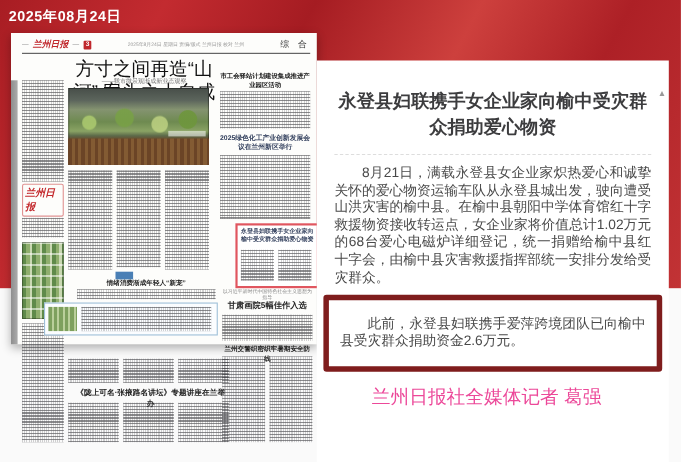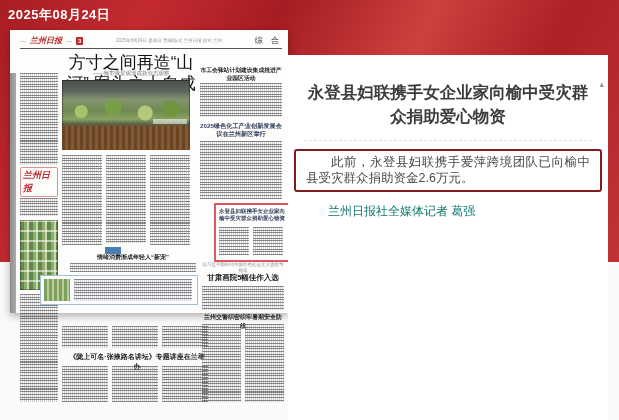--- a/index.html
+++ b/index.html
@@ -78,24 +78,24 @@
   .panel{
     position:absolute;left:288px;top:55px;width:320px;height:365px;background:#ffffff;
     z-index:3;padding:0 16px;box-sizing:border-box;
   }
   .scroll-top{position:absolute;right:4px;top:24px;color:#999;font-size:9px;cursor:pointer;}
   .a-title{margin-top:26px;font-size:16.5px;font-weight:bold;color:#3c3c3e;
     text-align:center;line-height:1.45;}
   .a-sep{border-bottom:1px dashed #ddd;margin:9px 0 4px;}
   .a-p{font-size:12.5px;line-height:15.8px;color:#494949;text-indent:2em;
     text-align:justify;margin:9px 0 0;}
-  .a-highlight{border:2px solid #7f1d1d;border-radius:3px;margin:8px -10px 0;
-    padding:2px 10px;}
+  .a-highlight{border:5px solid #7f1d1d;border-radius:3px;margin:8px -10px 0;
+    padding:12px 10px;}
   .a-highlight .a-p{margin:2px 0;}
-  .a-byline{font-size:12px;color:#0f766e;text-indent:2em;margin-top:11px;}
+  .a-byline{font-size:17px;color:#ec4899;text-indent:2em;margin-top:11px;}
 </style>
 </head>
 <body>
 
 <div class="bg-red"></div>
 <div class="date-label">2025年08月24日</div>
 
 <div class="newspaper">
   <div class="scan-edge"></div>
 
@@ -162,18 +162,19 @@
   <div class="np f" style="left:192px;top:256px;width:82px;height:24px;"></div>
   <div class="np h-small" style="left:192px;top:283px;width:82px;font-size:6px;">兰州交警织密织牢暑期安全防线</div>
   <div class="np f" style="left:192px;top:294px;width:39px;height:78px;"></div>
   <div class="np f" style="left:235px;top:294px;width:39px;height:78px;"></div>
 </div>
 
 <div class="panel">
   <div class="scroll-top">▴</div>
   <h1 class="a-title">永登县妇联携手女企业家向榆中受灾群众捐助爱心物资</h1>
   <div class="a-sep"></div>
+  <p class="a-p">8月21日，满载永登县女企业家炽热爱心和诚挚关怀的爱心物资运输车队从永登县城出发，驶向遭受山洪灾害的榆中县。在榆中县朝阳中学体育馆红十字救援物资接收转运点，女企业家将价值总计1.02万元的68台爱心电磁炉详细登记，统一捐赠给榆中县红十字会，由榆中县灾害救援指挥部统一安排分发给受灾群众。</p>
   <div class="a-highlight">
     <p class="a-p">此前，永登县妇联携手爱萍跨境团队已向榆中县受灾群众捐助资金2.6万元。</p>
   </div>
   <div class="a-byline">兰州日报社全媒体记者 葛强</div>
 
 </div>
 
 </body></html>

